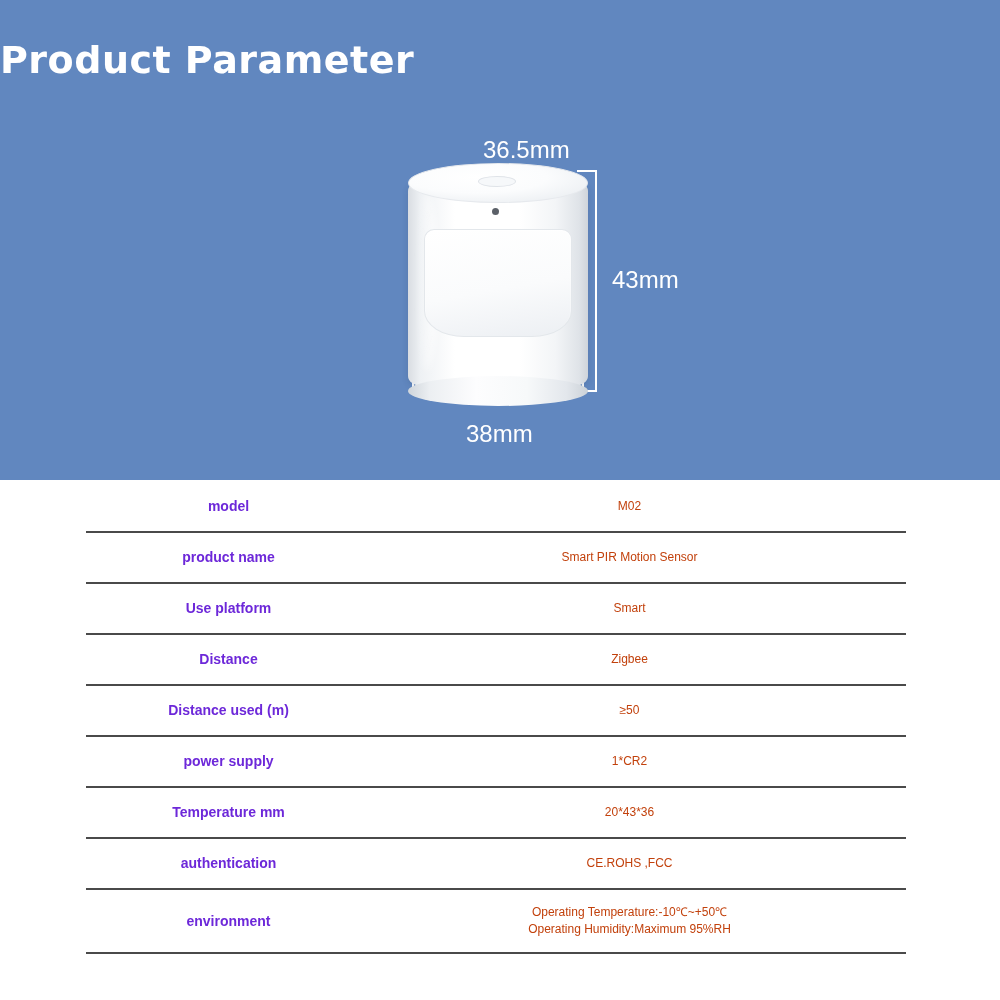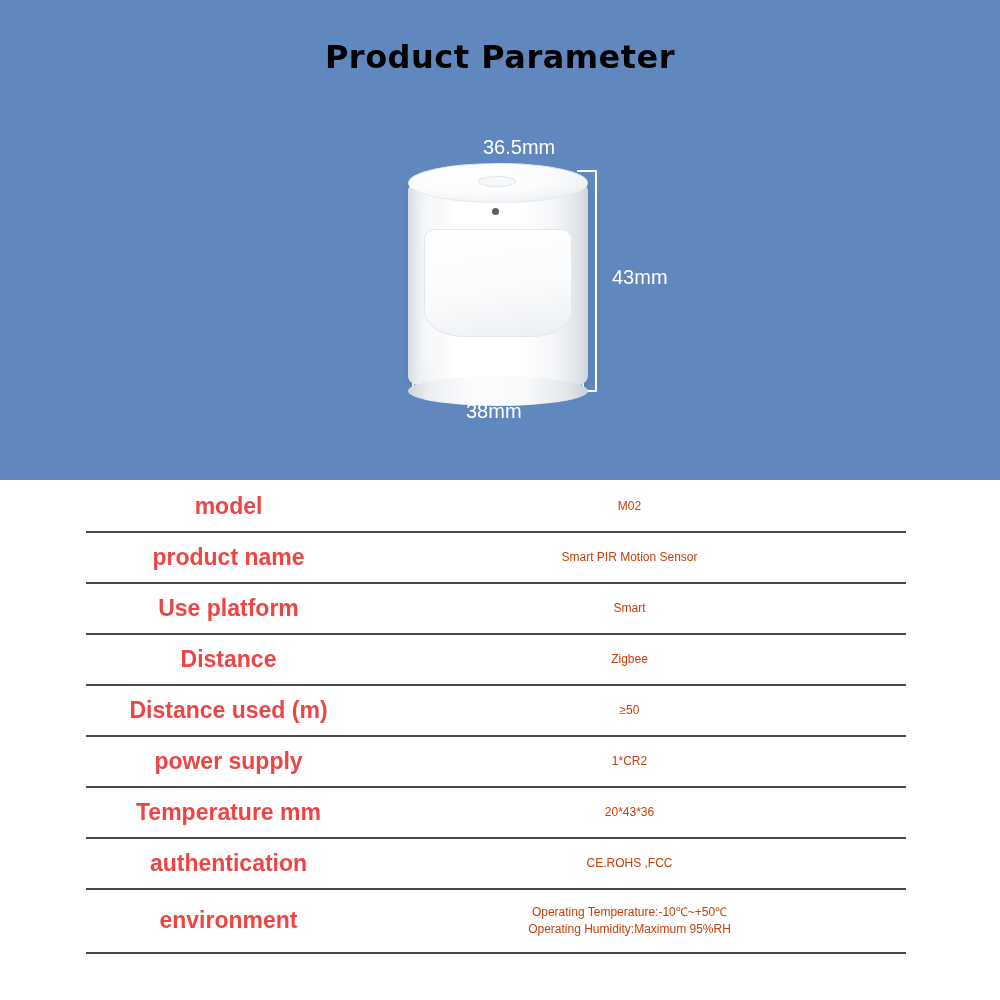--- a/index.html
+++ b/index.html
@@ -28,23 +28,22 @@
     height: 480px;
     background: #6187bf;
     overflow: hidden;
   }
 
   .hero-title {
     position: absolute;
     left: 0;
     top: 38px;
     width: 1000px;
-    text-align: center;
-    color: #000000;
-    font-size: 32px;
+    color: #ffffff;
+    font-size: 38px;
     font-weight: bold;
     letter-spacing: 0.5px;
     font-family: "DejaVu Sans", sans-serif;
   }
 
   
   .device {
     position: absolute;
     left: 408px;
     top: 163px;
@@ -137,28 +136,28 @@
     height: 178px;
     border-radius: 50%;
     background: linear-gradient(90deg, rgba(255,255,255,0.0), rgba(255,255,255,0.75));
     filter: blur(3px);
   }
 
   
   .dim-label {
     position: absolute;
     color: #ffffff;
-    font-size: 20px;
+    font-size: 24px;
     font-family: "Liberation Sans", sans-serif;
     white-space: nowrap;
   }
 
   .dim-top    { left: 483px; top: 136px; }
   .dim-right  { left: 612px; top: 266px; }
-  .dim-bottom { left: 466px; top: 400px; text-align: center; }
+  .dim-bottom { left: 466px; top: 420px; text-align: center; }
 
   .leader-svg {
     position: absolute;
     left: 0; top: 0;
     width: 1000px; height: 480px;
     pointer-events: none;
   }
 
   
   .spec-table {
@@ -175,23 +174,23 @@
     display: flex;
     align-items: center;
     border-bottom: 2px solid #4a4a4a;
   }
 
   .spec-row.tall { min-height: 64px; }
 
   .spec-label {
     width: 285px;
     text-align: center;
-    font-size: 23px;
+    font-size: 14px;
     font-weight: bold;
-    color: #ef4444;
+    color: #6d28d9;
     font-family: "Liberation Sans", sans-serif;
     line-height: 1.3;
   }
 
   .spec-value {
     flex: 1;
     text-align: center;
     font-size: 12px;
     font-weight: normal;
     color: #c2410c;

